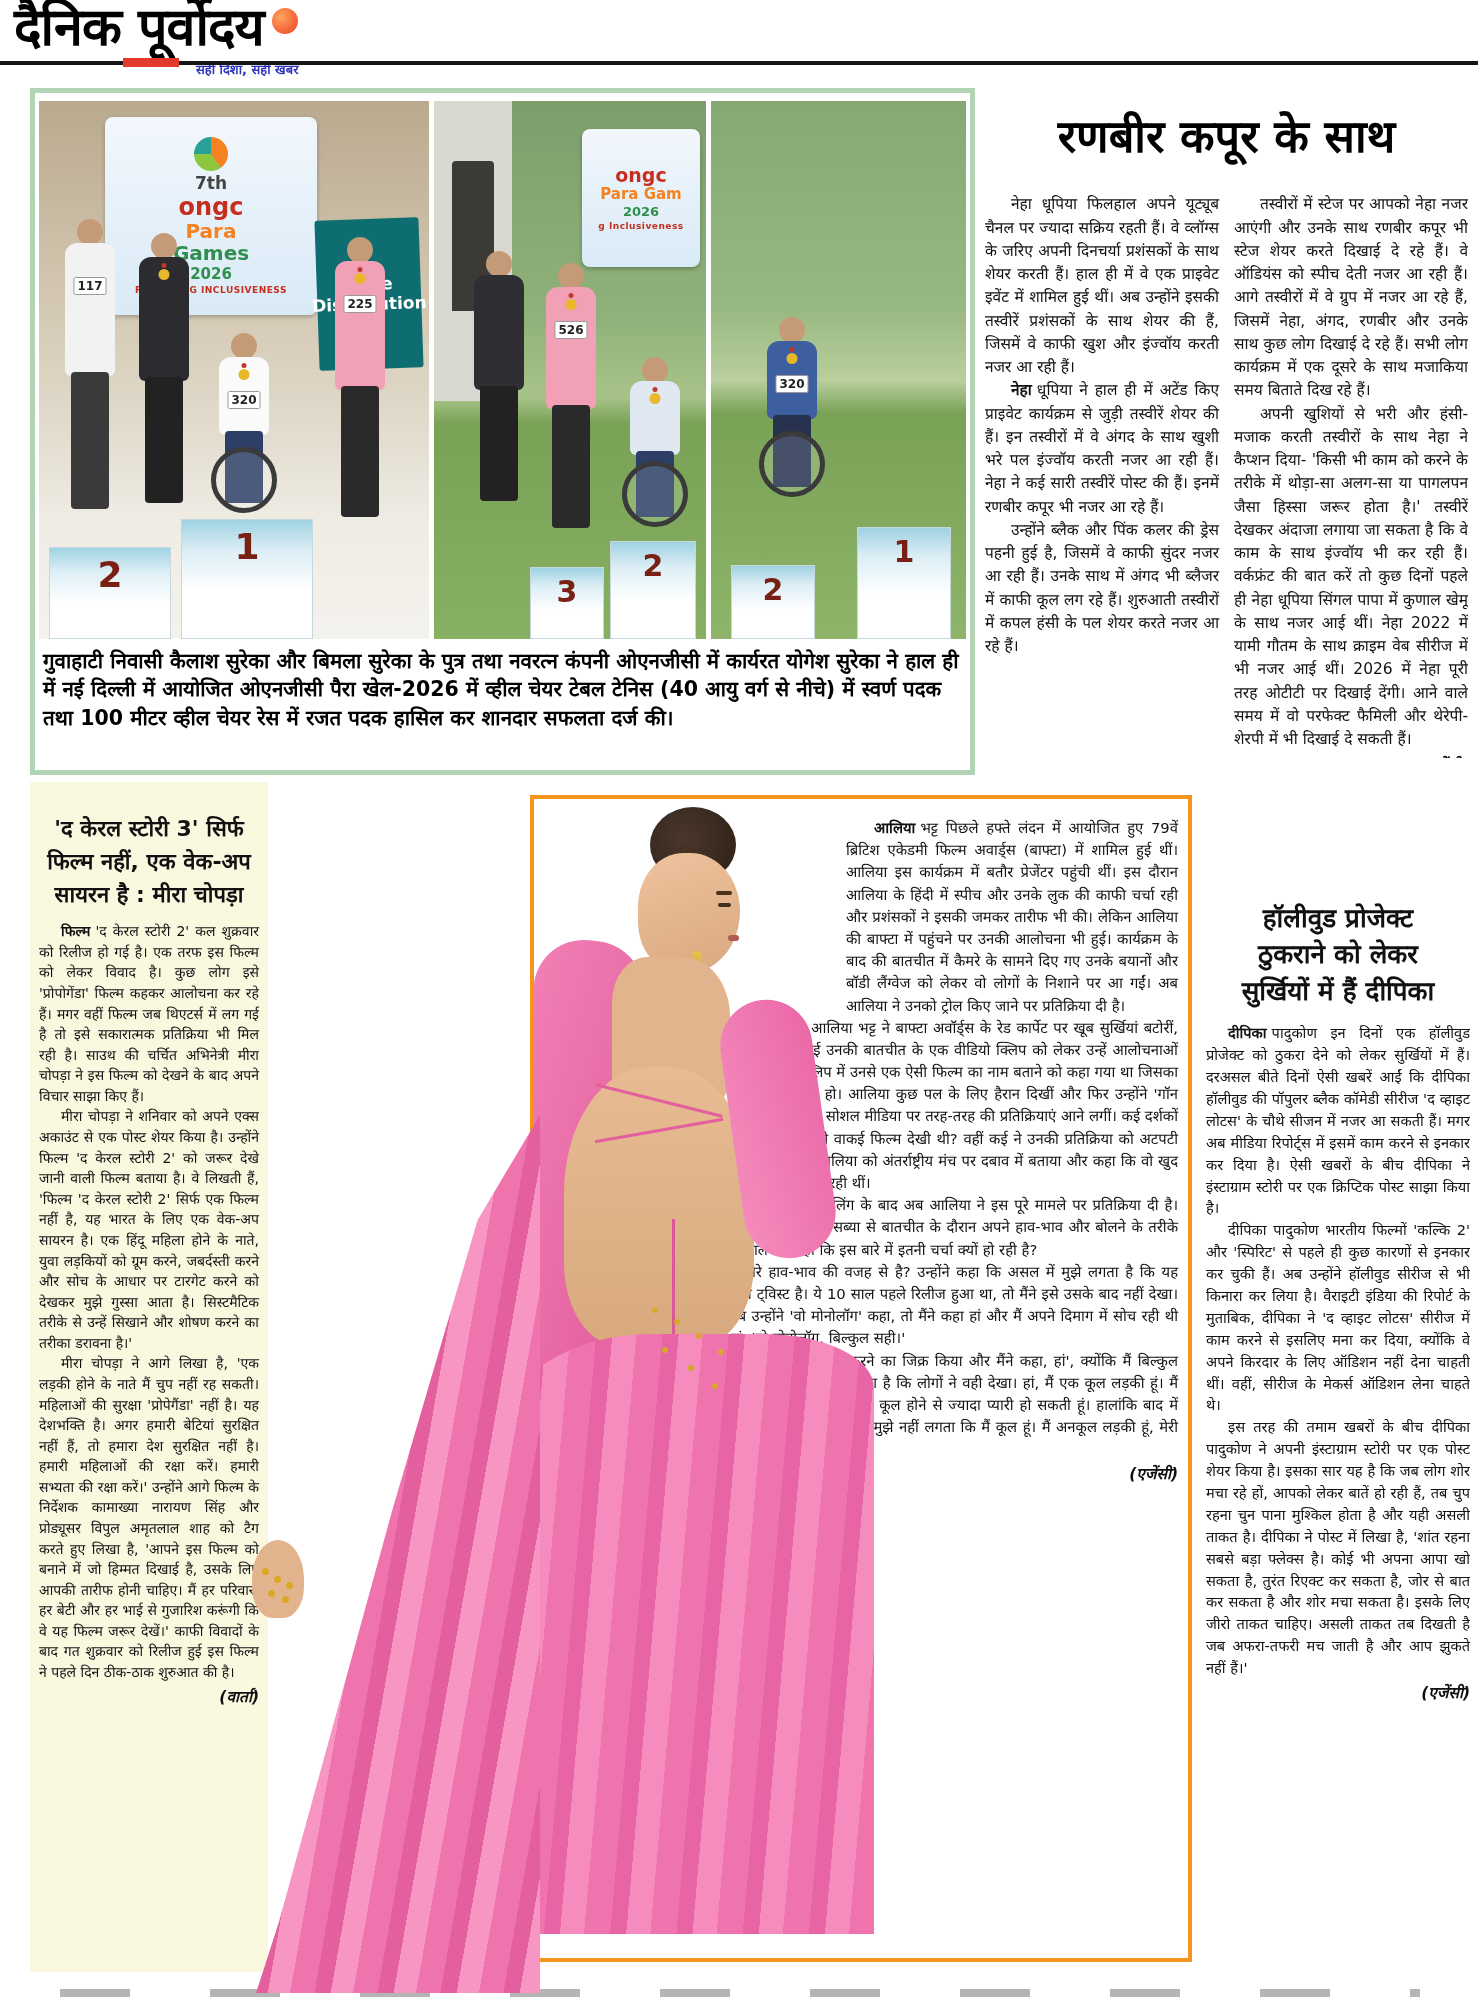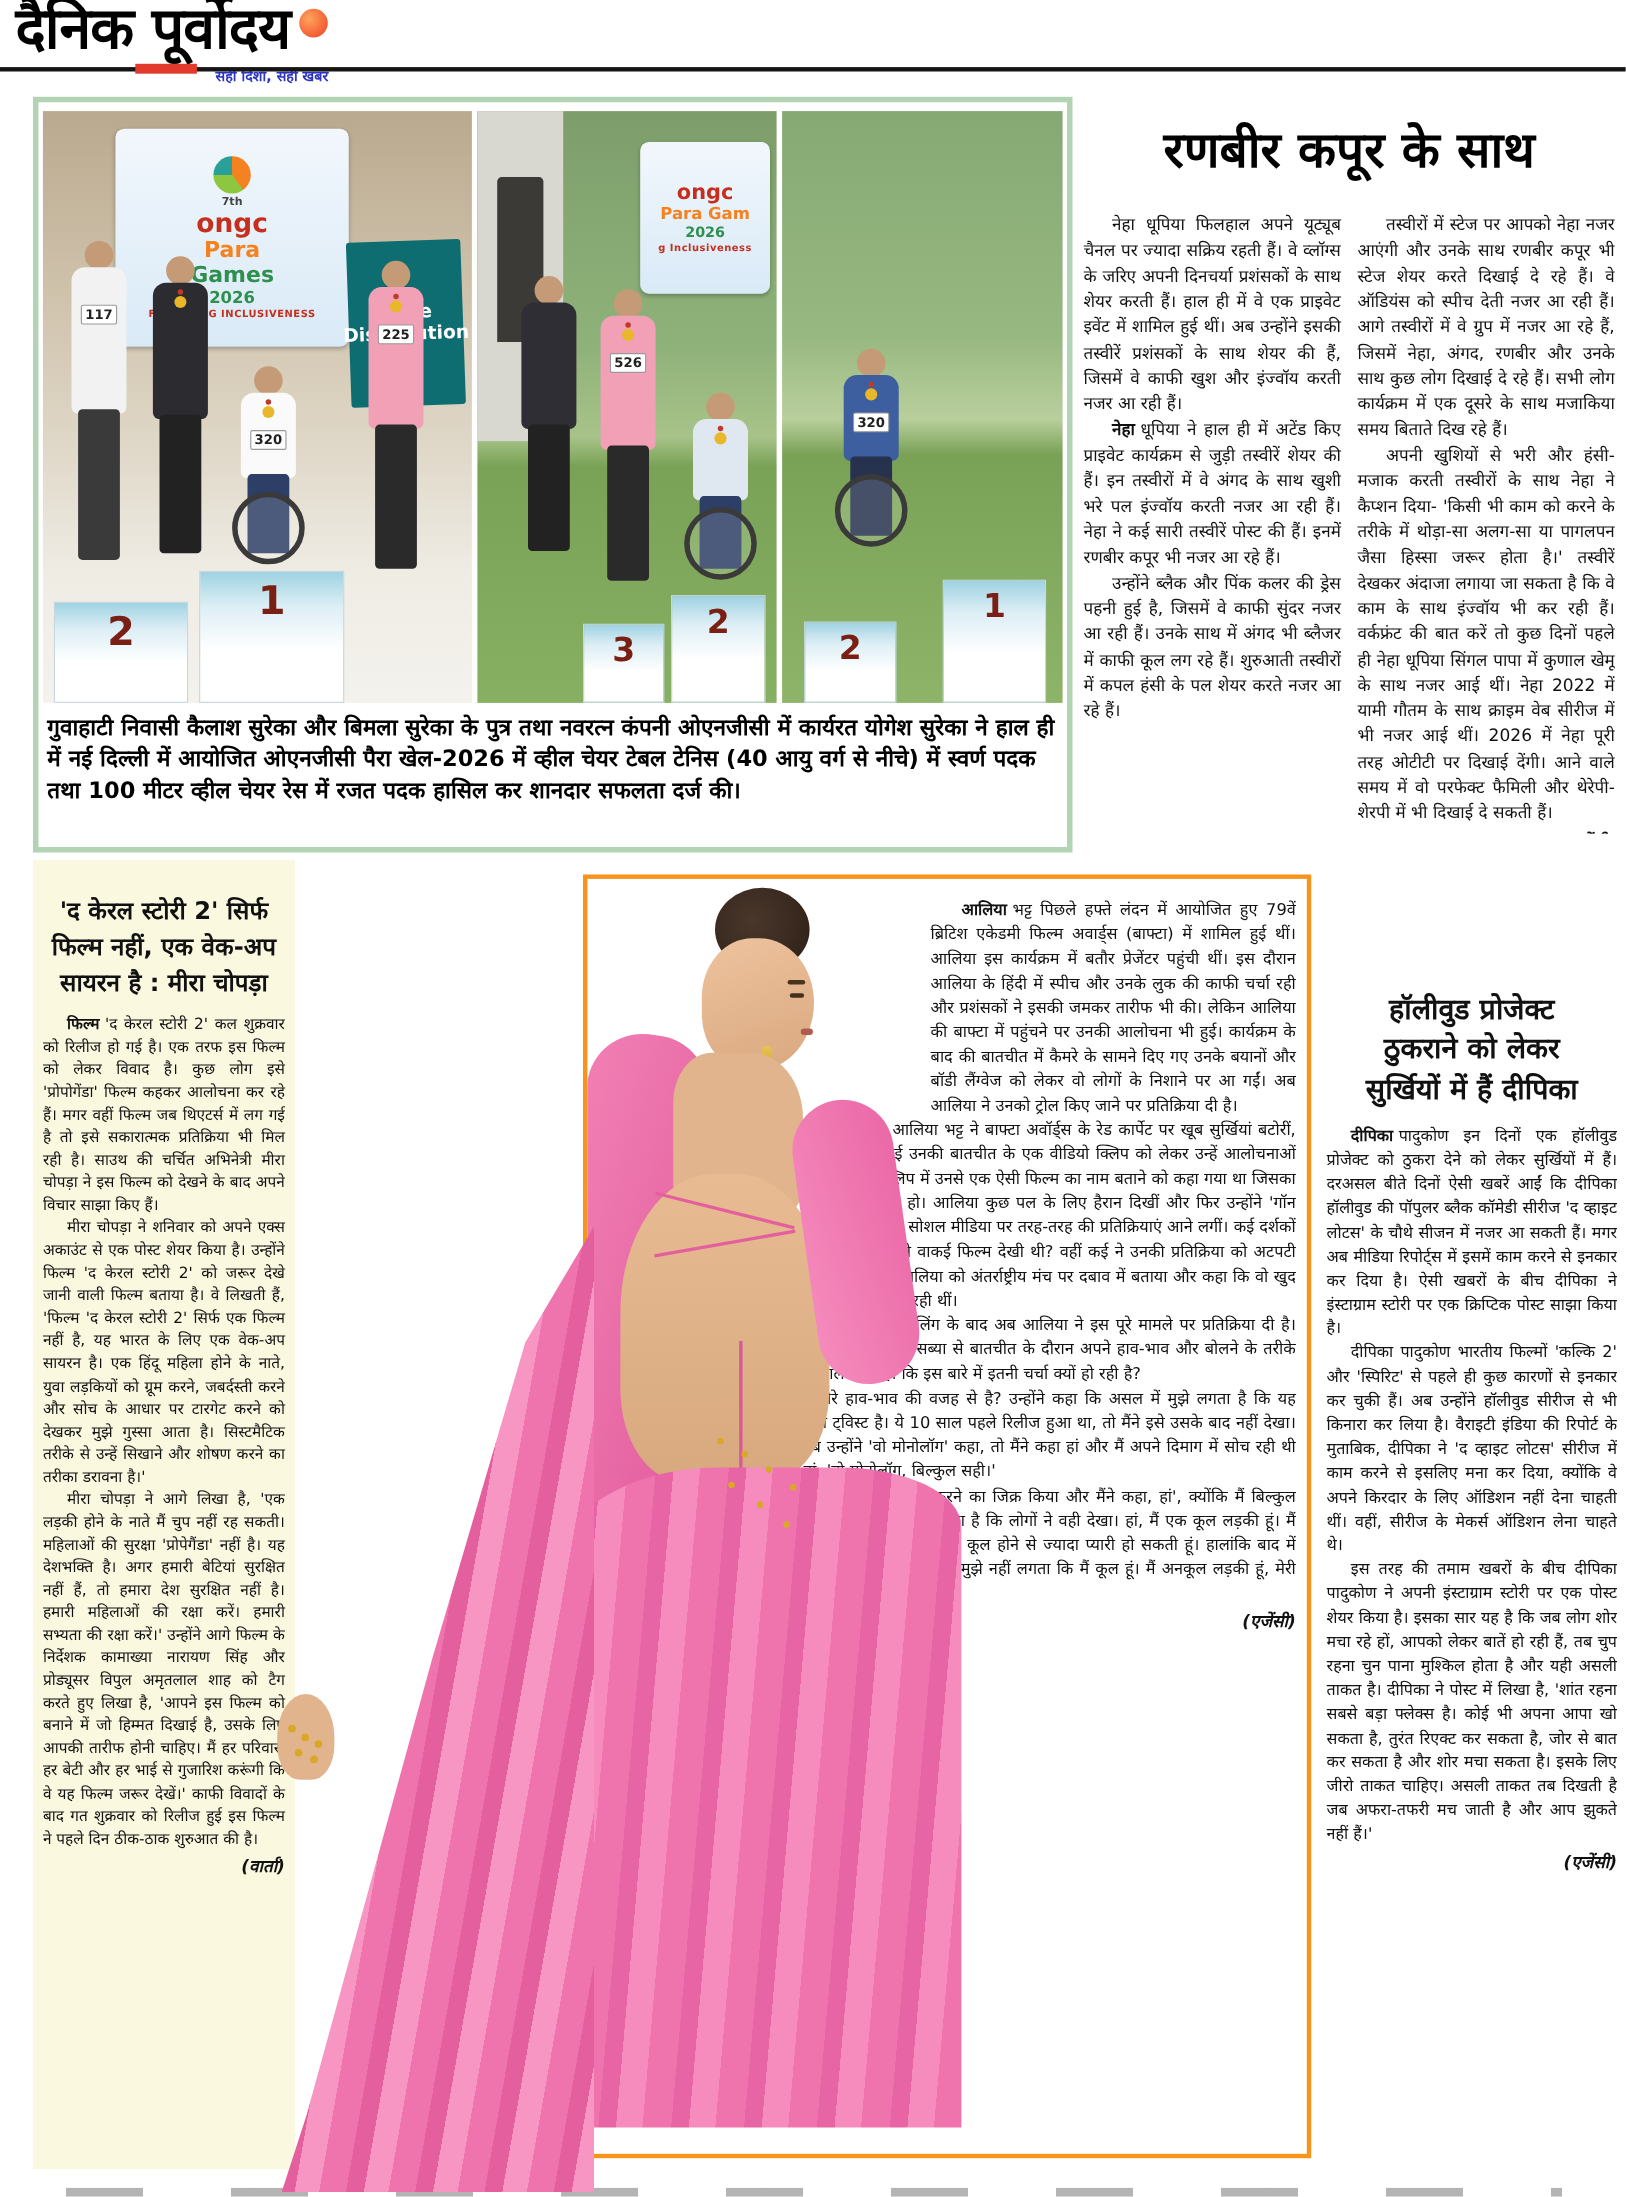--- a/index.html
+++ b/index.html
@@ -26,21 +26,21 @@
   .ph2{width:272px;background:linear-gradient(180deg,#7d9e6b 0%,#8fb27a 40%,#a8c389 55%,#7aa257 60%,#88b063 100%);}
   .ph3{width:255px;background:linear-gradient(180deg,#86a873 0%,#97b880 38%,#b9cf9d 52%,#7aa257 58%,#8db468 100%);}
 
   .banner{position:absolute;background:linear-gradient(180deg,#f2f7fc,#d9eaf7);border-radius:8px;
           display:flex;flex-direction:column;align-items:center;justify-content:center;gap:2px;
           box-shadow:0 2px 4px rgba(0,0,0,.25);}
   .b1{left:66px;top:16px;width:212px;height:198px;}
   .b2{right:6px;top:28px;width:118px;height:138px;}
   .logo-swirl{width:34px;height:34px;border-radius:50%;
               background:conic-gradient(#f58220 0 40%,#8dc63f 40% 75%,#2aa198 75% 100%);}
-  .b-7th{font-size:10px;color:#444;font-weight:bold;}
+  .b-7th{font-size:17px;color:#444;font-weight:bold;}
   .b-ongc{font-size:24px;font-weight:bold;color:#c62f1e;line-height:1;}
   .b-para{font-size:20px;font-weight:bold;color:#f58220;line-height:1;}
   .b-games{font-size:20px;font-weight:bold;color:#2f8f4e;line-height:1;}
   .b-year{font-size:15px;font-weight:bold;color:#2f8f4e;}
   .b-slogan{font-size:9px;font-weight:bold;color:#c62f1e;letter-spacing:.5px;}
   .board{position:absolute;right:8px;top:118px;width:104px;height:150px;background:#0e6d70;color:#fff;
          font-size:17px;font-weight:bold;display:flex;align-items:center;justify-content:center;
          text-align:center;transform:rotate(-2deg);padding:4px;box-sizing:border-box;border-radius:3px;}
   .bldg{position:absolute;left:0;top:0;width:78px;height:300px;background:#d8d8d0;}
   .door{position:absolute;left:18px;top:60px;width:42px;height:150px;background:#3c3a36;border-radius:4px 4px 0 0;}
@@ -252,21 +252,21 @@
     <div class="ncol">
       <p class="body">तस्वीरों में स्टेज पर आपको नेहा नजर आएंगी और उनके साथ रणबीर कपूर भी स्टेज शेयर करते दिखाई दे रहे हैं। वे ऑडियंस को स्पीच देती नजर आ रही हैं। आगे तस्वीरों में वे ग्रुप में नजर आ रहे हैं, जिसमें नेहा, अंगद, रणबीर और उनके साथ कुछ लोग दिखाई दे रहे हैं। सभी लोग कार्यक्रम में एक दूसरे के साथ मजाकिया समय बिताते दिख रहे हैं।</p>
       <p class="body">अपनी खुशियों से भरी और हंसी-मजाक करती तस्वीरों के साथ नेहा ने कैप्शन दिया- 'किसी भी काम को करने के तरीके में थोड़ा-सा अलग-सा या पागलपन जैसा हिस्सा जरूर होता है।' तस्वीरें देखकर अंदाजा लगाया जा सकता है कि वे काम के साथ इंज्वॉय भी कर रही हैं। वर्कफ्रंट की बात करें तो कुछ दिनों पहले ही नेहा धूपिया सिंगल पापा में कुणाल खेमू के साथ नजर आई थीं। नेहा 2022 में यामी गौतम के साथ क्राइम वेब सीरीज में भी नजर आई थीं। 2026 में नेहा पूरी तरह ओटीटी पर दिखाई देंगी। आने वाले समय में वो परफेक्ट फैमिली और थेरेपी-शेरपी में भी दिखाई दे सकती हैं।</p>
       <p class="credit">(एजेंसी)</p>
     </div>
   </div>
 </article>
 
 <aside class="abs meera">
   <h2 class="meera-h">
-    <span class="hl-line">'द केरल स्टोरी 2' सिर्फ</span>
+    <span class="hl-line">'द केरल स्टोरी 3' सिर्फ</span>
     <span class="hl-line">फिल्म नहीं, एक वेक-अप</span>
     <span class="hl-line">सायरन है : मीरा चोपड़ा</span>
   </h2>
   <p class="body"><b class="lead">फिल्म</b><span>'द केरल स्टोरी 2' कल शुक्रवार को रिलीज हो गई है। एक तरफ इस फिल्म को लेकर विवाद है। कुछ लोग इसे 'प्रोपोगेंडा' फिल्म कहकर आलोचना कर रहे हैं। मगर वहीं फिल्म जब थिएटर्स में लग गई है तो इसे सकारात्मक प्रतिक्रिया भी मिल रही है। साउथ की चर्चित अभिनेत्री मीरा चोपड़ा ने इस फिल्म को देखने के बाद अपने विचार साझा किए हैं।</span></p>
   <p class="body">मीरा चोपड़ा ने शनिवार को अपने एक्स अकाउंट से एक पोस्ट शेयर किया है। उन्होंने फिल्म 'द केरल स्टोरी 2' को जरूर देखे जानी वाली फिल्म बताया है। वे लिखती हैं, 'फिल्म 'द केरल स्टोरी 2' सिर्फ एक फिल्म नहीं है, यह भारत के लिए एक वेक-अप सायरन है। एक हिंदू महिला होने के नाते, युवा लड़कियों को ग्रूम करने, जबर्दस्ती करने और सोच के आधार पर टारगेट करने को देखकर मुझे गुस्सा आता है। सिस्टमैटिक तरीके से उन्हें सिखाने और शोषण करने का तरीका डरावना है।'</p>
   <p class="body">मीरा चोपड़ा ने आगे लिखा है, 'एक लड़की होने के नाते मैं चुप नहीं रह सकती। महिलाओं की सुरक्षा 'प्रोपेगैंडा' नहीं है। यह देशभक्ति है। अगर हमारी बेटियां सुरक्षित नहीं हैं, तो हमारा देश सुरक्षित नहीं है। हमारी महिलाओं की रक्षा करें। हमारी सभ्यता की रक्षा करें।' उन्होंने आगे फिल्म के निर्देशक कामाख्या नारायण सिंह और प्रोड्यूसर विपुल अमृतलाल शाह को टैग करते हुए लिखा है, 'आपने इस फिल्म को बनाने में जो हिम्मत दिखाई है, उसके लिए आपकी तारीफ होनी चाहिए। मैं हर परिवार, हर बेटी और हर भाई से गुजारिश करूंगी कि वे यह फिल्म जरूर देखें।' काफी विवादों के बाद गत शुक्रवार को रिलीज हुई इस फिल्म ने पहले दिन ठीक-ठाक शुरुआत की है।</p>
   <p class="credit">(वार्ता)</p>
 </aside>
 
 <section class="abs alia">

